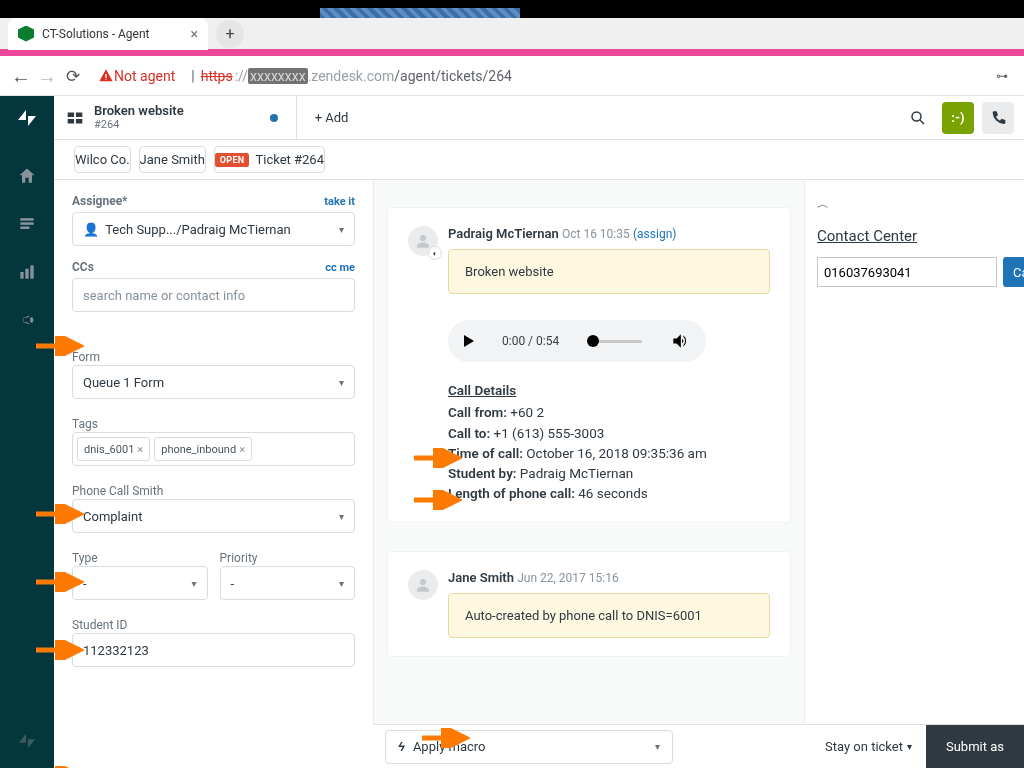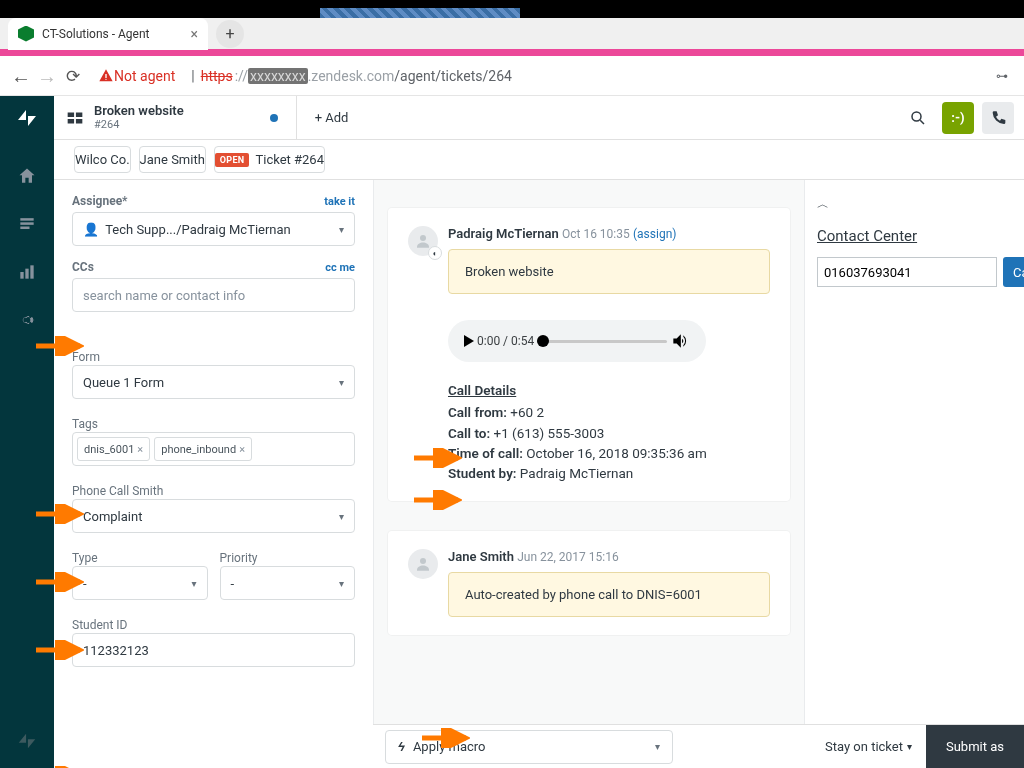--- a/index.html
+++ b/index.html
@@ -74,21 +74,21 @@
 .msg .avatarcol { width:40px; flex-shrink:0; }
 .avatar { width:30px; height:30px; border-radius:50%; background:#e9ebed; display:flex; align-items:center; justify-content:center; position:relative; }
 .avatar svg { width:18px; height:18px; fill:#c2c8cc; }
 .avatar .sub { position:absolute; bottom:-4px; right:-4px; width:14px; height:14px; border-radius:50%; background:#fff; border:1px solid #d8dcde; display:flex; align-items:center; justify-content:center; font-size:8px; color:#2f3941; }
 .msg .content { flex:1; min-width:0; }
 .msg .hdr { font-size:13px; color:#2f3941; margin-bottom:8px; }
 .msg .hdr .name { font-weight:600; }
 .msg .hdr .time { color:#87929d; font-size:12px; }
 .msg .hdr .assign { color:#1f73b7; font-size:12px; cursor:pointer; }
 .note { border:1px solid #e8d9a3; background:#fff8e1; border-radius:4px; padding:14px 16px; font-size:13px; color:#2f3941; }
-.audio { background:#f1f3f4; border-radius:30px; height:42px; display:flex; align-items:center; padding:8px 16px; gap:3px; margin-top:26px; width:258px; }
+.audio { background:#f1f3f4; border-radius:30px; height:42px; display:flex; align-items:center; padding:8px 16px; gap:28px; margin-top:26px; width:258px; }
 .audio .play { width:0; height:0; border-left:10px solid #000; border-top:6px solid transparent; border-bottom:6px solid transparent; cursor:pointer; }
 .audio .t { font-size:12px; color:#3c4043; }
 .audio .track { flex:1; height:3px; background:#c8c8c8; border-radius:2px; position:relative; }
 .audio .track .knob { width:12px; height:12px; border-radius:50%; background:#000; position:absolute; left:0; top:-5px; }
 .audio .vol { width:20px; height:20px; }
 .calldet { margin-top:18px; font-size:13.5px; color:#2f3941; line-height:1.5; }
 .calldet .title { text-decoration:underline; font-weight:600; margin-bottom:2px; }
 .calldet b { font-weight:600; }
 
 .right { width:220px; background:#fff; border-left:1px solid #e9ebed; padding:16px 12px; }
@@ -312,20 +312,21 @@
                 <span class="vol"><svg viewBox="0 0 24 24" fill="#000">
                       <path d="M4 9v6h4l5 5V4L8 9H4zm12 3a3 3 0 00-1.5-2.6v5.2A3 3 0 0016 12zm0-7v2a7 7 0 010 10v2a9 9 0 000-14z"></path>
                     </svg></span>
               </div>
               <div class="calldet">
                 <div class="title">Call Details</div>
                 <div><b>Call from:</b><span> +60 2</span></div>
                 <div><b>Call to:</b><span> +1 (613) 555-3003</span></div>
                 <div><b>Time of call:</b><span> October 16, 2018 09:35:36 am</span></div>
                 <div><b>Student by:</b><span> Padraig McTiernan</span></div>
+                <div><b>Length of phone call:</b><span> 46 seconds</span></div>
               </div>
             </div>
           </div>
         </div>
         <div class="card">
           <div class="msg">
             <div class="avatarcol">
                 <div class="avatar">
                   <svg viewBox="0 0 24 24">
                     <circle cx="12" cy="8" r="4"></circle>

